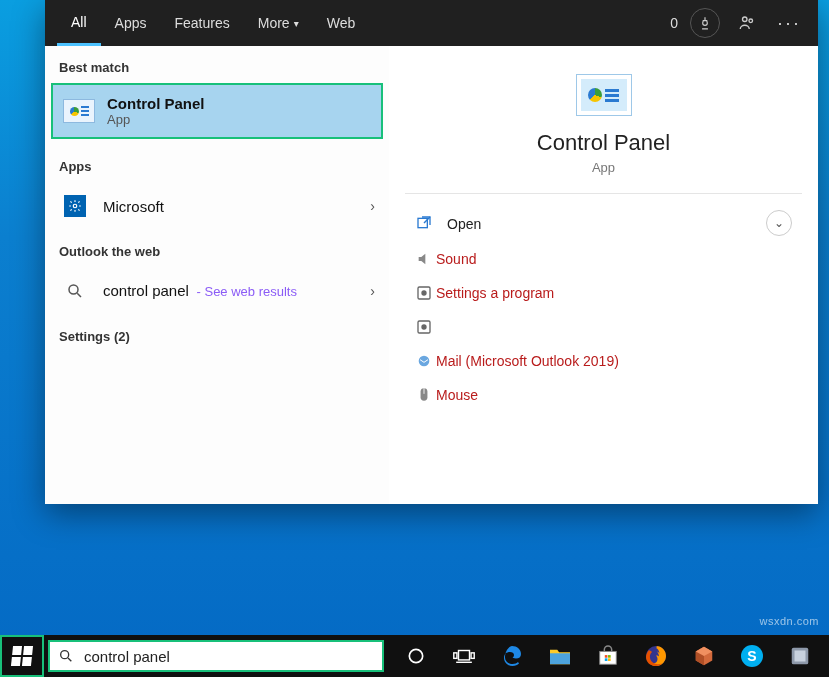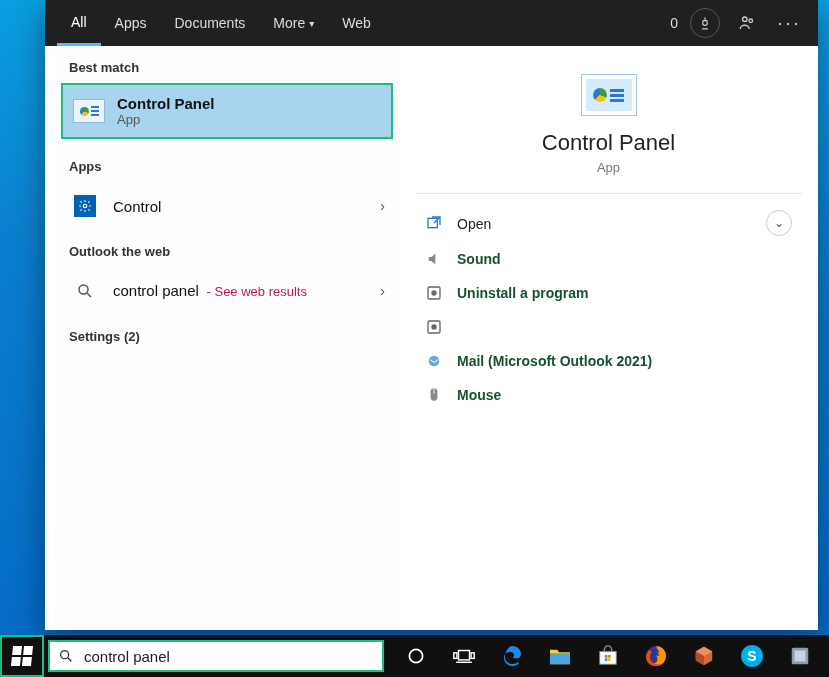--- a/index.html
+++ b/index.html
@@ -1,62 +1,62 @@
 <!DOCTYPE html>
 <html><head>
 <meta charset="utf-8">
 <style>
   * { box-sizing: border-box; margin: 0; padding: 0; font-family: "Segoe UI", Arial, sans-serif; }
   html, body { width: 829px; height: 677px; overflow: hidden; background: #0078d7; }
   .desktop { position: relative; width: 829px; height: 677px; background: linear-gradient(#0a9ee0 0, #0b7fcf 35%, #0469c4 100%); }
   .watermark{position:absolute;right:10px;bottom:50px;font-size:11px;color:rgba(255,255,255,.6);letter-spacing:.5px;}
 
   
-  .search-panel { position:absolute; left:45px; top:0; width:773px; height:630px; background:#fff; box-shadow:0 10px 30px rgba(0,0,0,.4); display:flex; flex-direction:column; }
+  .search-panel { position:absolute; left:45px; top:0; width:773px; height:504px; background:#fff; box-shadow:0 10px 30px rgba(0,0,0,.4); display:flex; flex-direction:column; }
   .sp-top { height:46px; background:#202020; display:flex; align-items:center; padding:0 6px 0 12px; color:#ccc; font-size:14px; }
   .sp-tabs { display:flex; height:100%; align-items:stretch; }
   .sp-tab { display:flex; align-items:center; padding:0 14px; cursor:pointer; color:#ddd; }
   .sp-tab.active { color:#fff; border-bottom:3px solid #4cc2ff; }
   .sp-more-caret{font-size:10px;margin-left:4px;}
   .sp-top-spacer{flex:1;}
   .sp-top-right{display:flex;align-items:center;gap:12px;padding-right:8px;}
   .sp-zero{font-size:14px;color:#ddd;}
   .top-icon{width:30px;height:30px;display:flex;align-items:center;justify-content:center;color:#ddd;border-radius:50%;}
   .top-icon.circle{border:1px solid #555;}
   .ellipsis{font-size:18px;line-height:1;color:#ddd;letter-spacing:2px;}
 
   .sp-body{flex:1;display:flex;overflow:hidden;}
-  .left-col{width:344px;border-right:none;display:flex;flex-direction:column;background:#fdfdfd;margin-left:10px;}
+  .left-col{width:344px;border-right:none;display:flex;flex-direction:column;background:#fdfdfd;}
   .sect-label{font-size:13px;font-weight:600;padding:14px 14px 8px;color:#333;}
   .result-row{display:flex;align-items:center;gap:12px;padding:10px 14px;position:relative;}
   .result-row.best{background:#a7d4ef;border:2px solid #18c07a;margin:0 6px 6px 6px;padding:10px 10px;}
   .result-row .rr-icon{width:32px;height:28px;display:flex;align-items:center;justify-content:center;}
   .rr-title{font-size:15px;color:#111;font-weight:600;}
   .rr-sub{font-size:13px;color:#555;}
   .rr-chevron{position:absolute;right:14px;top:50%;transform:translateY(-50%);color:#555;font-size:14px;}
   .search-web-item .rr-title{font-weight:400;}
-  .web-sub{color:#be185d;font-size:13px;margin-left:4px;}
+  .web-sub{color:#8b5cf6;font-size:13px;margin-left:4px;}
 
   .right-col{flex:1;display:flex;flex-direction:column;padding-top:28px;background:#fff;}
   .detail-icon{width:56px;height:42px;margin:0 auto 14px;display:flex;align-items:center;justify-content:center;border:1px solid #9ec8e8;background:#fff;}
   .detail-icon-inner{width:46px;height:32px;background:#d4ecfb;display:flex;align-items:center;justify-content:center;gap:3px;}
   .di-pie{width:14px;height:14px;border-radius:50%;background:conic-gradient(#3b9d3b 0 110deg,#f6c400 110deg 225deg,#2a7ad1 225deg 360deg);}
   .di-bars{display:flex;flex-direction:column;gap:2px;}
   .di-bar{width:14px;height:3px;background:#2a7ad1;}
   .detail-title{text-align:center;font-size:22px;color:#222;}
   .detail-type{text-align:center;font-size:13px;color:#777;margin-top:4px;margin-bottom:18px;}
   .detail-sep{height:1px;background:#e5e5e5;margin:0 16px;}
 
   .actions{padding:10px 20px 0;}
   .action-row{display:flex;align-items:flex-end;gap:14px;padding:10px 6px;font-size:14px;color:#222;position:relative;}
   .action-row .ar-icon{width:18px;height:18px;display:flex;align-items:center;justify-content:center;}
   .action-row .ar-chev{position:absolute;right:6px;top:50%;transform:translateY(-50%);width:26px;height:26px;border:1px solid #ccc;border-radius:50%;display:flex;align-items:center;justify-content:center;font-size:12px;color:#555;}
 
   .recent-label{font-size:13px;color:#555;padding:14px 26px 2px;}
-  .recent-item{display:flex;align-items:center;gap:14px;padding:8px 26px;font-size:14px;color:#14532d;font-weight:bold;}
+  .recent-item{display:flex;align-items:center;gap:3px;padding:8px 26px;font-size:14px;color:#b91c1c;}
   .recent-item .ri-icon{width:18px;height:18px;display:flex;align-items:center;justify-content:center;}
 
   
   .taskbar{position:absolute;left:0;bottom:0;width:829px;height:42px;background:#101010;display:flex;align-items:center;}
   .start-btn{width:44px;height:42px;display:flex;align-items:center;justify-content:center;border:2px solid #18c07a;margin:0;}
   .win-logo{display:grid;grid-template-columns:9px 9px;grid-template-rows:9px 9px;gap:2px;transform:skewX(-6deg);}
   .win-logo span{background:#fff;}
   .searchbox{height:32px;margin:0 4px 0 4px;width:336px;background:#fff;border:2px solid #18c07a;display:flex;align-items:center;padding:0 8px;gap:10px;}
   .searchbox svg{flex:0 0 auto;}
   .searchbox input{flex:1;border:none;outline:none;font-size:15px;color:#222;background:transparent;}
@@ -80,21 +80,21 @@
 
     <div class="sp-top">
       <div class="sp-tabs">
         <div class="sp-tab active">
             <span>All</span>
           </div>
         <div class="sp-tab">
             <span>Apps</span>
           </div>
         <div class="sp-tab">
-            <span>Documents</span>
+            <span>Features</span>
           </div>
         <div class="sp-tab">
             <span>More</span>
             <span class="sp-more-caret">▾</span>
           </div>
         <div class="sp-tab">
             <span>Web</span>
           </div>
       </div>
       <div class="sp-top-spacer"></div>
@@ -144,21 +144,21 @@
         <div class="result-row hoverable">
           <div class="rr-icon">
             <div class="gear-mini">
               <svg width="14" height="14" viewBox="0 0 24 24" fill="none" stroke="#fff" stroke-width="2">
                   <circle cx="12" cy="12" r="3"></circle>
                   <path d="M12 2v3M12 19v3M4.2 4.2l2.1 2.1M17.7 17.7l2.1 2.1M2 12h3M19 12h3M4.2 19.8l2.1-2.1M17.7 6.3l2.1-2.1"></path>
                 </svg>
             </div>
           </div>
           <div>
-            <div class="rr-title" style="font-weight:400">Control</div>
+            <div class="rr-title" style="font-weight:400">Microsoft</div>
           </div>
           <span class="rr-chevron">›</span>
         </div>
 
         <div class="sect-label">Outlook the web</div>
         <div class="result-row hoverable search-web-item">
           <div class="rr-icon">
             <svg width="18" height="18" viewBox="0 0 24 24" fill="none" stroke="#555" stroke-width="2">
                 <circle cx="10" cy="10" r="6"></circle>
                 <path d="M20 20l-5-5"></path>
@@ -211,38 +211,38 @@
           </span>
           <span>Sound</span>
         </div>
         <div class="recent-item">
           <span class="ri-icon">
             <svg width="16" height="16" viewBox="0 0 24 24" fill="none" stroke="#666" stroke-width="2">
                 <rect x="3" y="3" width="18" height="18" rx="2"></rect>
                 <circle cx="12" cy="12" r="3" fill="#666"></circle>
               </svg>
           </span>
-          <span>Uninstall a program</span>
+          <span>Settings a program</span>
         </div>
         <div class="recent-item">
           <span class="ri-icon">
             <svg width="16" height="16" viewBox="0 0 24 24" fill="none" stroke="#666" stroke-width="2">
                 <rect x="3" y="3" width="18" height="18" rx="2"></rect>
                 <circle cx="12" cy="12" r="3" fill="#666"></circle>
               </svg>
           </span>
         </div>
         <div class="recent-item">
           <span class="ri-icon">
             <svg width="16" height="16" viewBox="0 0 24 24" fill="none">
                 <circle cx="12" cy="12" r="8" fill="#6aa7e0"></circle>
                 <path d="M6 10l6 4 6-4" stroke="#fff" stroke-width="1.5" fill="none"></path>
               </svg>
           </span>
-          <span>Mail (Microsoft Outlook 2021)</span>
+          <span>Mail (Microsoft Outlook 2019)</span>
         </div>
         <div class="recent-item">
           <span class="ri-icon">
             <svg width="14" height="16" viewBox="0 0 24 28" fill="#888">
                 <rect x="6" y="2" width="12" height="22" rx="6"></rect>
                 <line x1="12" y1="2" x2="12" y2="12" stroke="#fff" stroke-width="1.5"></line>
               </svg>
           </span>
           <span>Mouse</span>
         </div>

